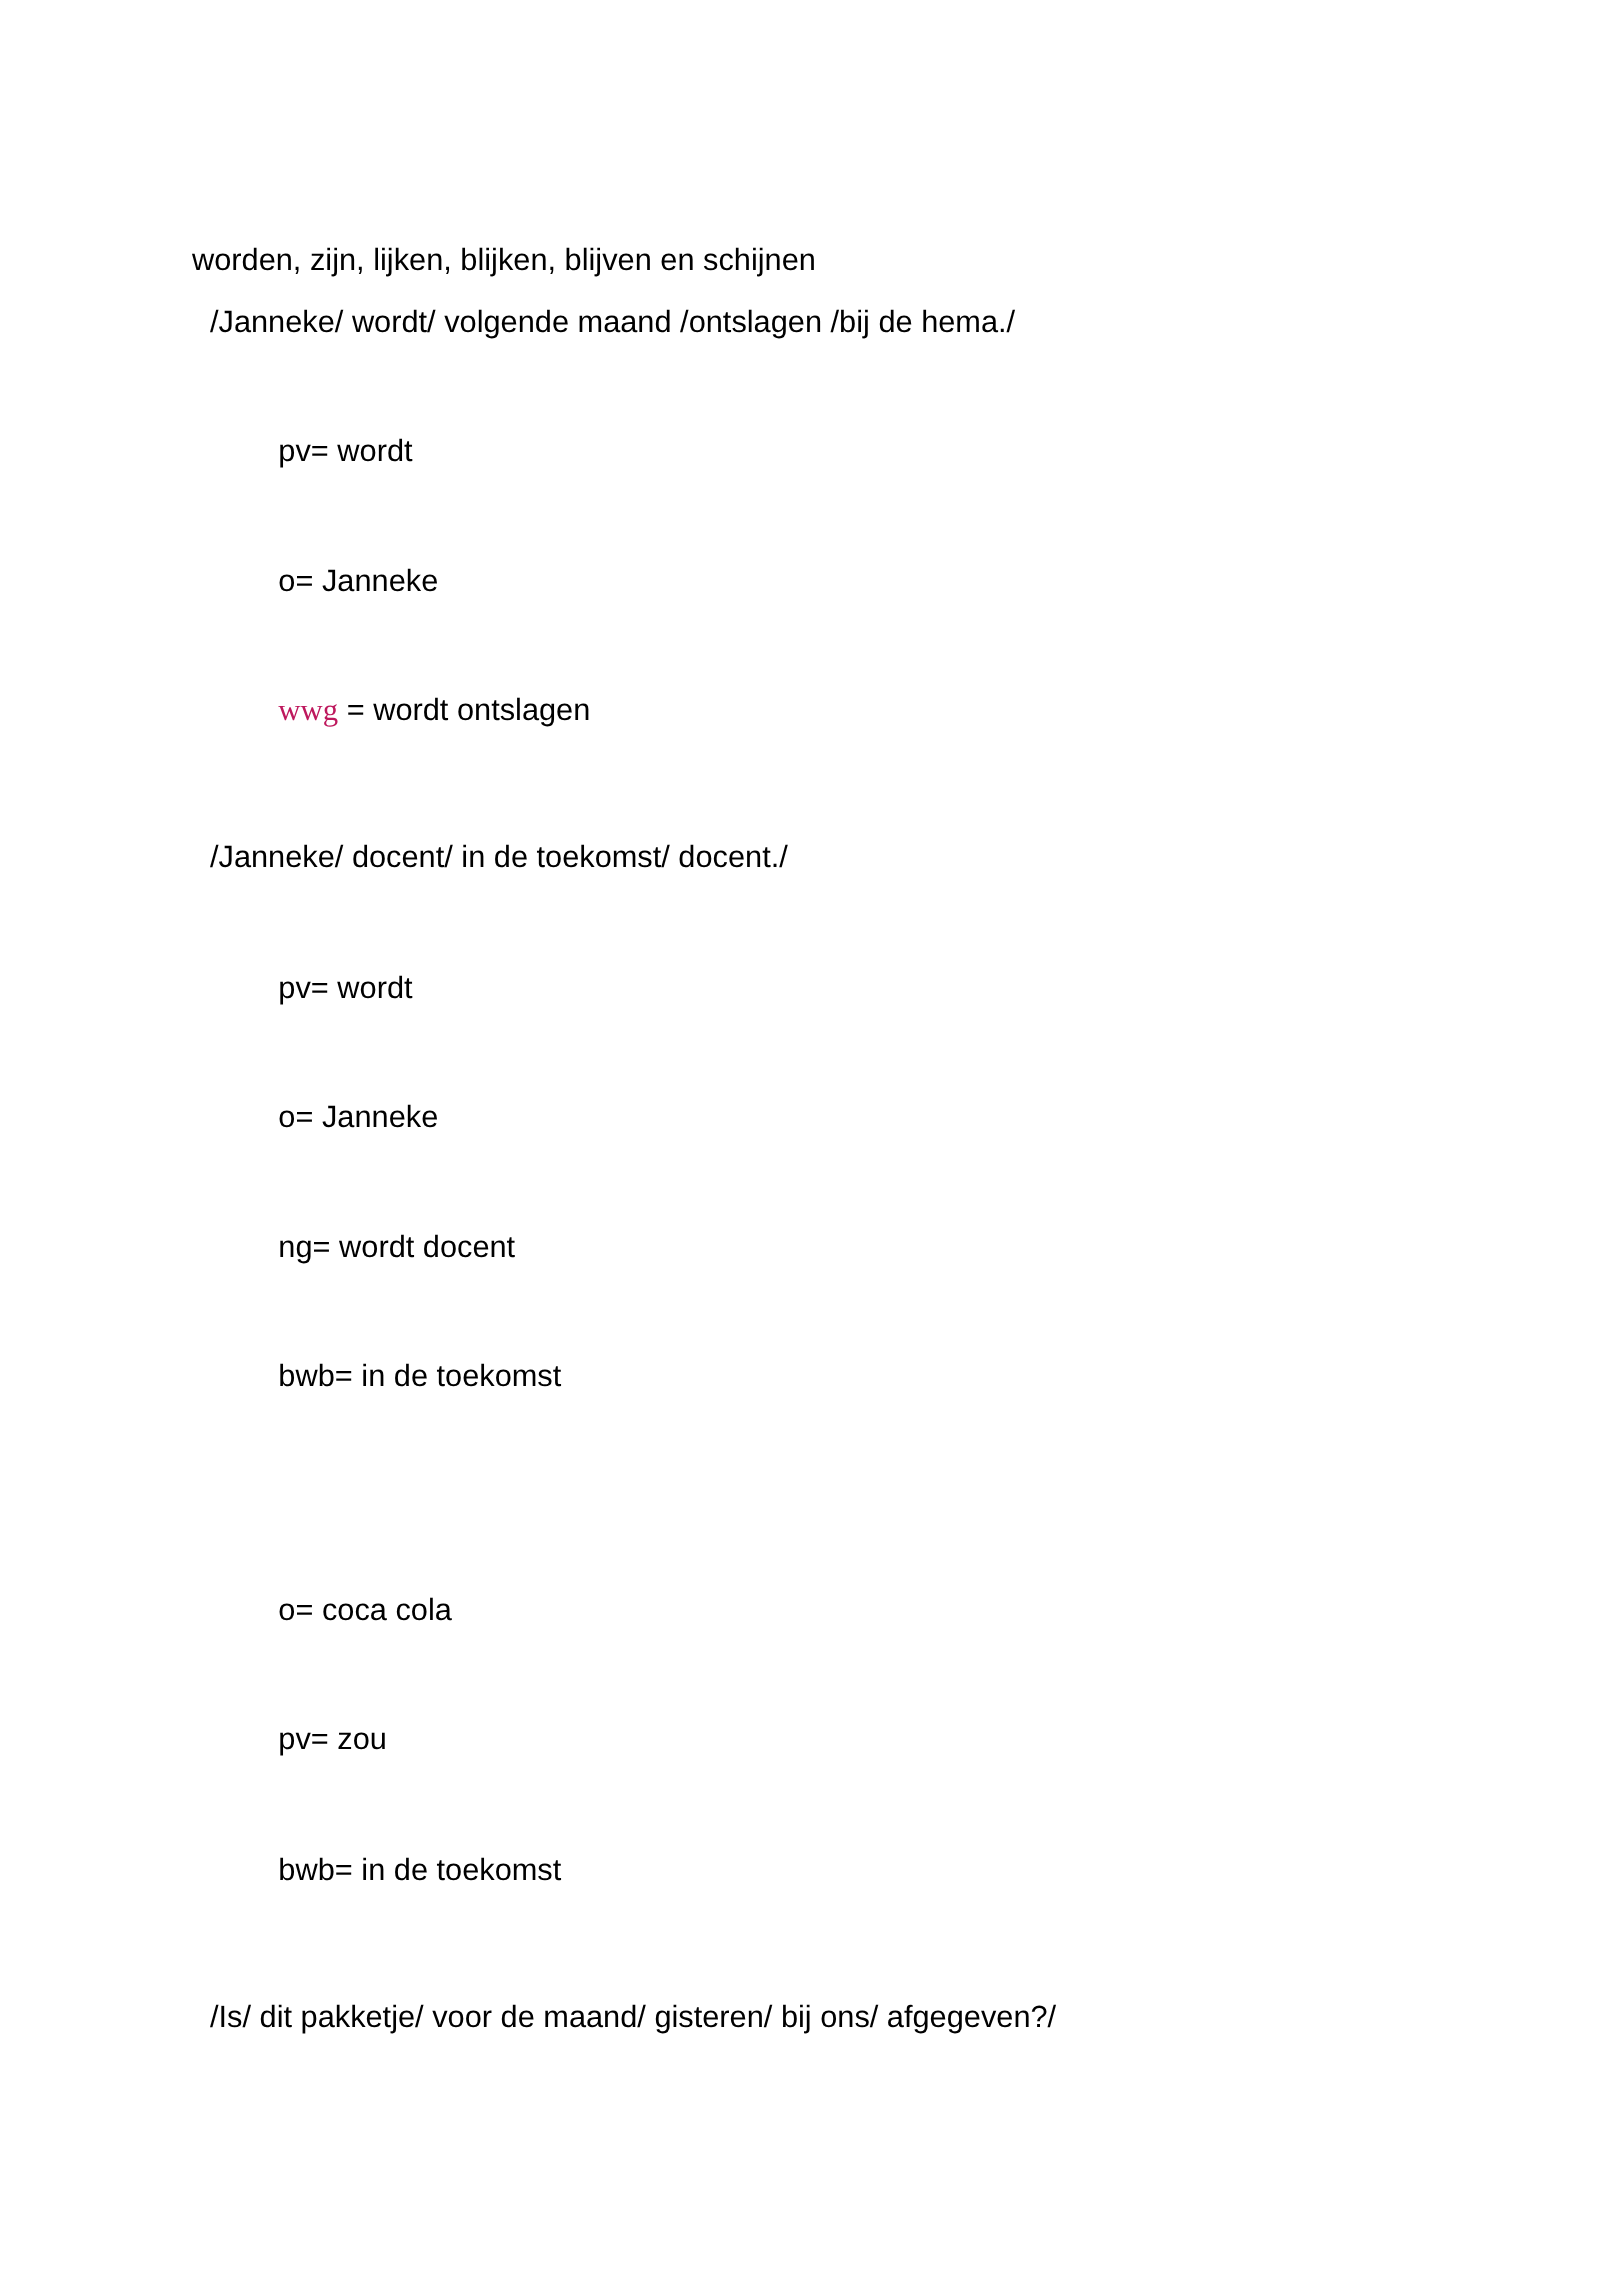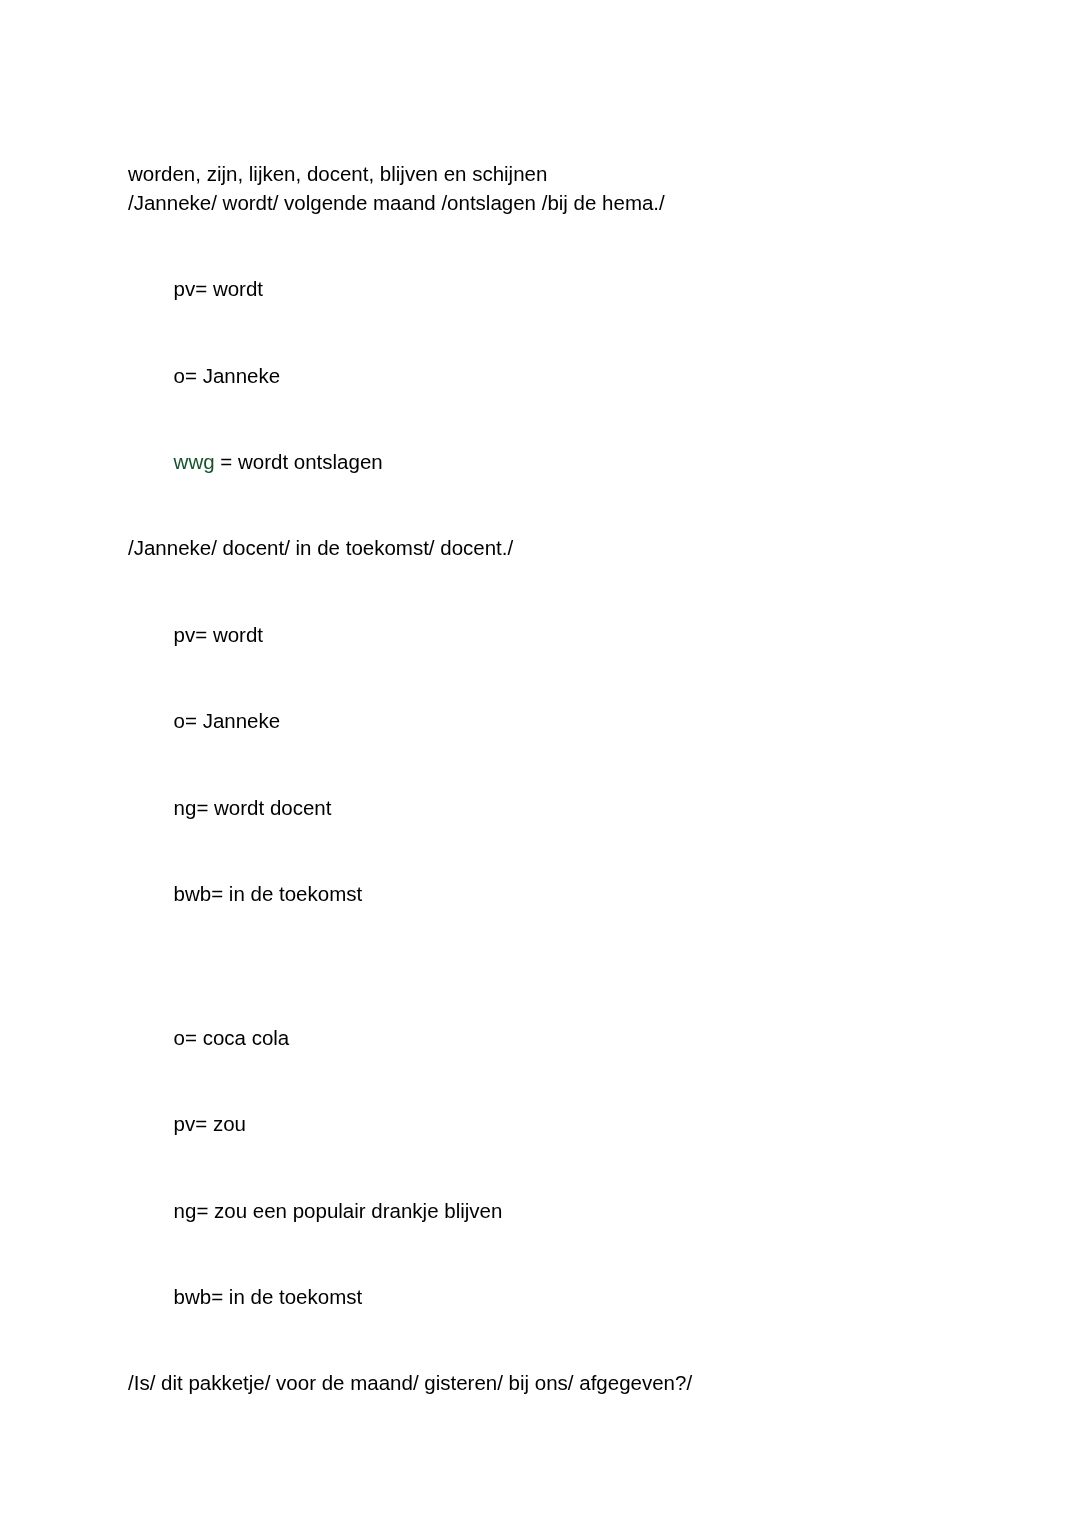--- a/index.html
+++ b/index.html
@@ -29,34 +29,35 @@
     -webkit-font-smoothing: antialiased;
   }
   .line {
     white-space: pre-wrap;
     min-height: 28.8px;
   }
   .line.blank {
     min-height: 28.8px;
   }
   .tok-red {
-    color: #14532d;
+    color: #be185d;
+    font-family: Liberation Serif, serif;
   }
   .block {
-    margin: 0;
+    margin: 12px;
     padding: 0;
   }
 </style>
 </head>
 <body>
 
 <div class="page">
   <div class="doc-body">
 
-    <div class="line">worden, zijn, lijken, docent, blijven en schijnen</div>
+    <div class="line">worden, zijn, lijken, blijken, blijven en schijnen</div>
 
     <div class="block">
       <div class="line">/Janneke/ wordt/ volgende maand /ontslagen /bij de hema./</div>
       <div class="line blank">&nbsp;</div>
       <div class="line">
         <span class="tok">pv=</span><span class="tok"> wordt</span>
       </div>
       <div class="line">
         <span class="tok">o=</span><span class="tok"> Janneke</span>
       </div>
@@ -86,23 +87,20 @@
 
     <div class="block">
       <div class="line blank">&nbsp;</div>
       <div class="line">
         <span class="tok">o=</span><span class="tok"> coca cola</span>
       </div>
       <div class="line">
         <span class="tok">pv=</span><span class="tok"> zou</span>
       </div>
       <div class="line">
-        <span class="tok">ng=</span><span class="tok"> zou een populair drankje blijven</span>
-      </div>
-      <div class="line">
         <span class="tok">bwb=</span><span class="tok"> in de toekomst</span>
       </div>
       <div class="line blank">&nbsp;</div>
     </div>
 
     <div class="block">
       <div class="line">/Is/ dit pakketje/ voor de maand/ gisteren/ bij ons/ afgegeven?/</div>
       <div class="line blank">&nbsp;</div>
 
     </div>

